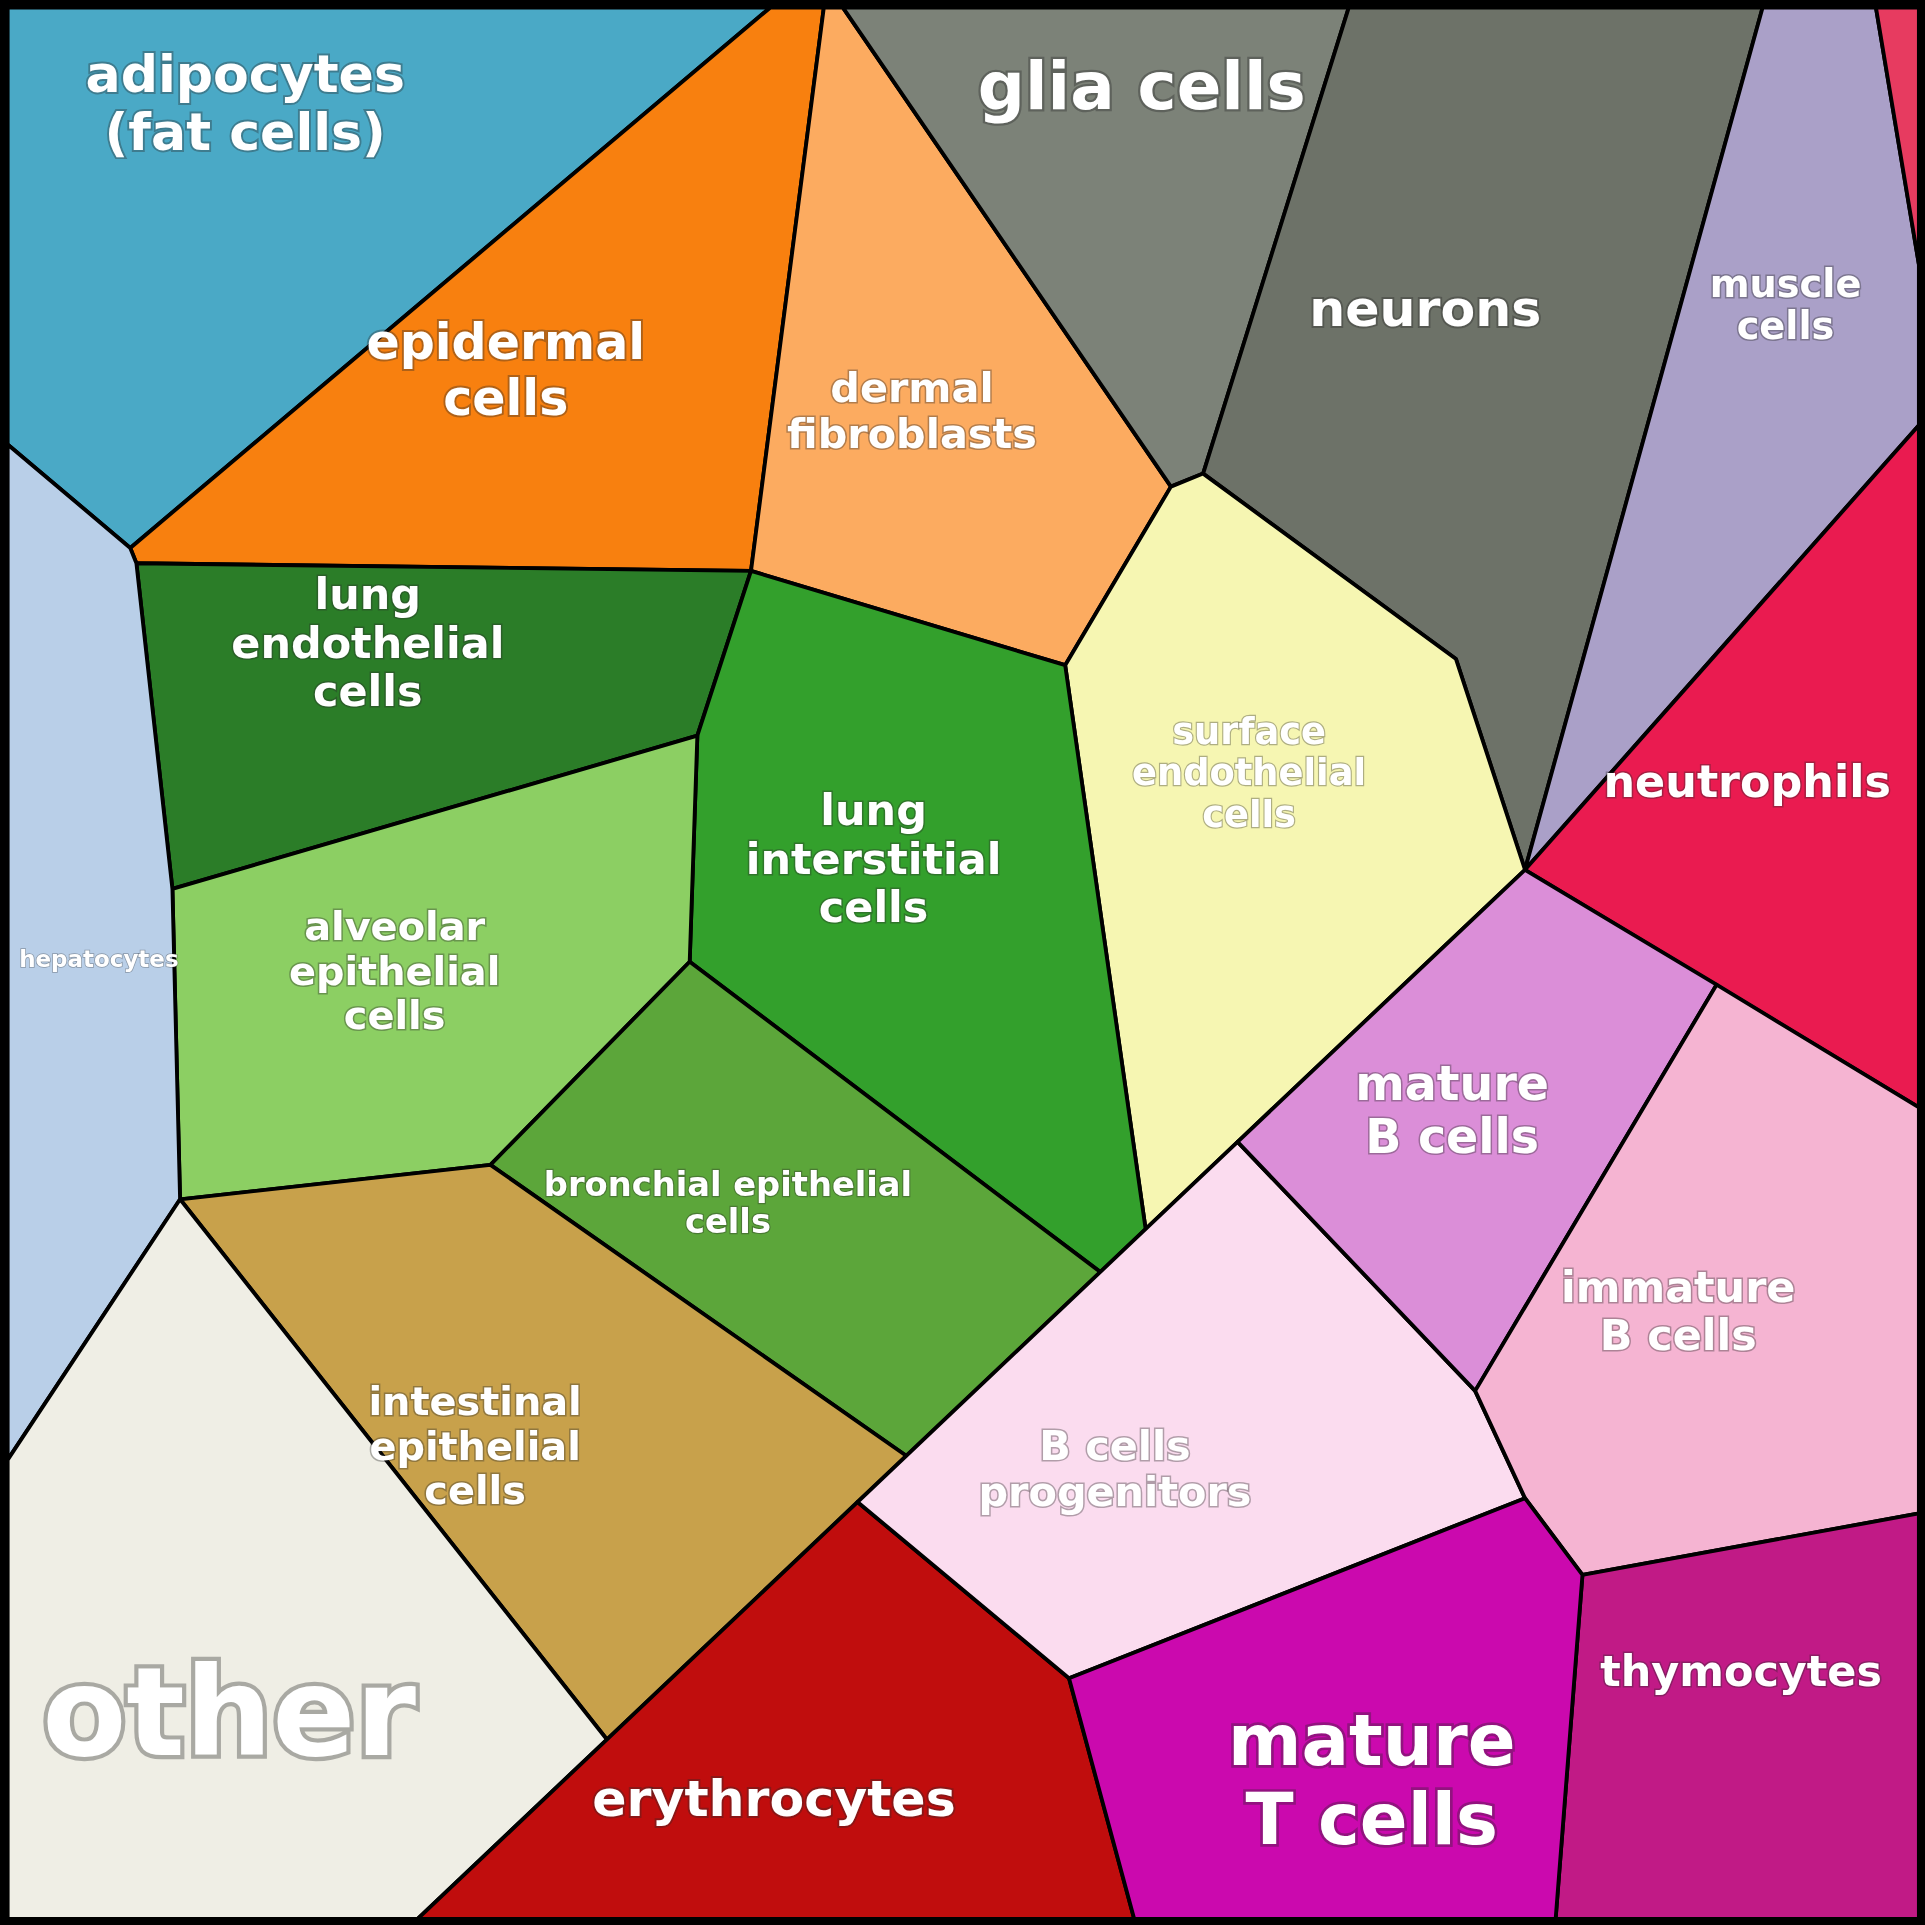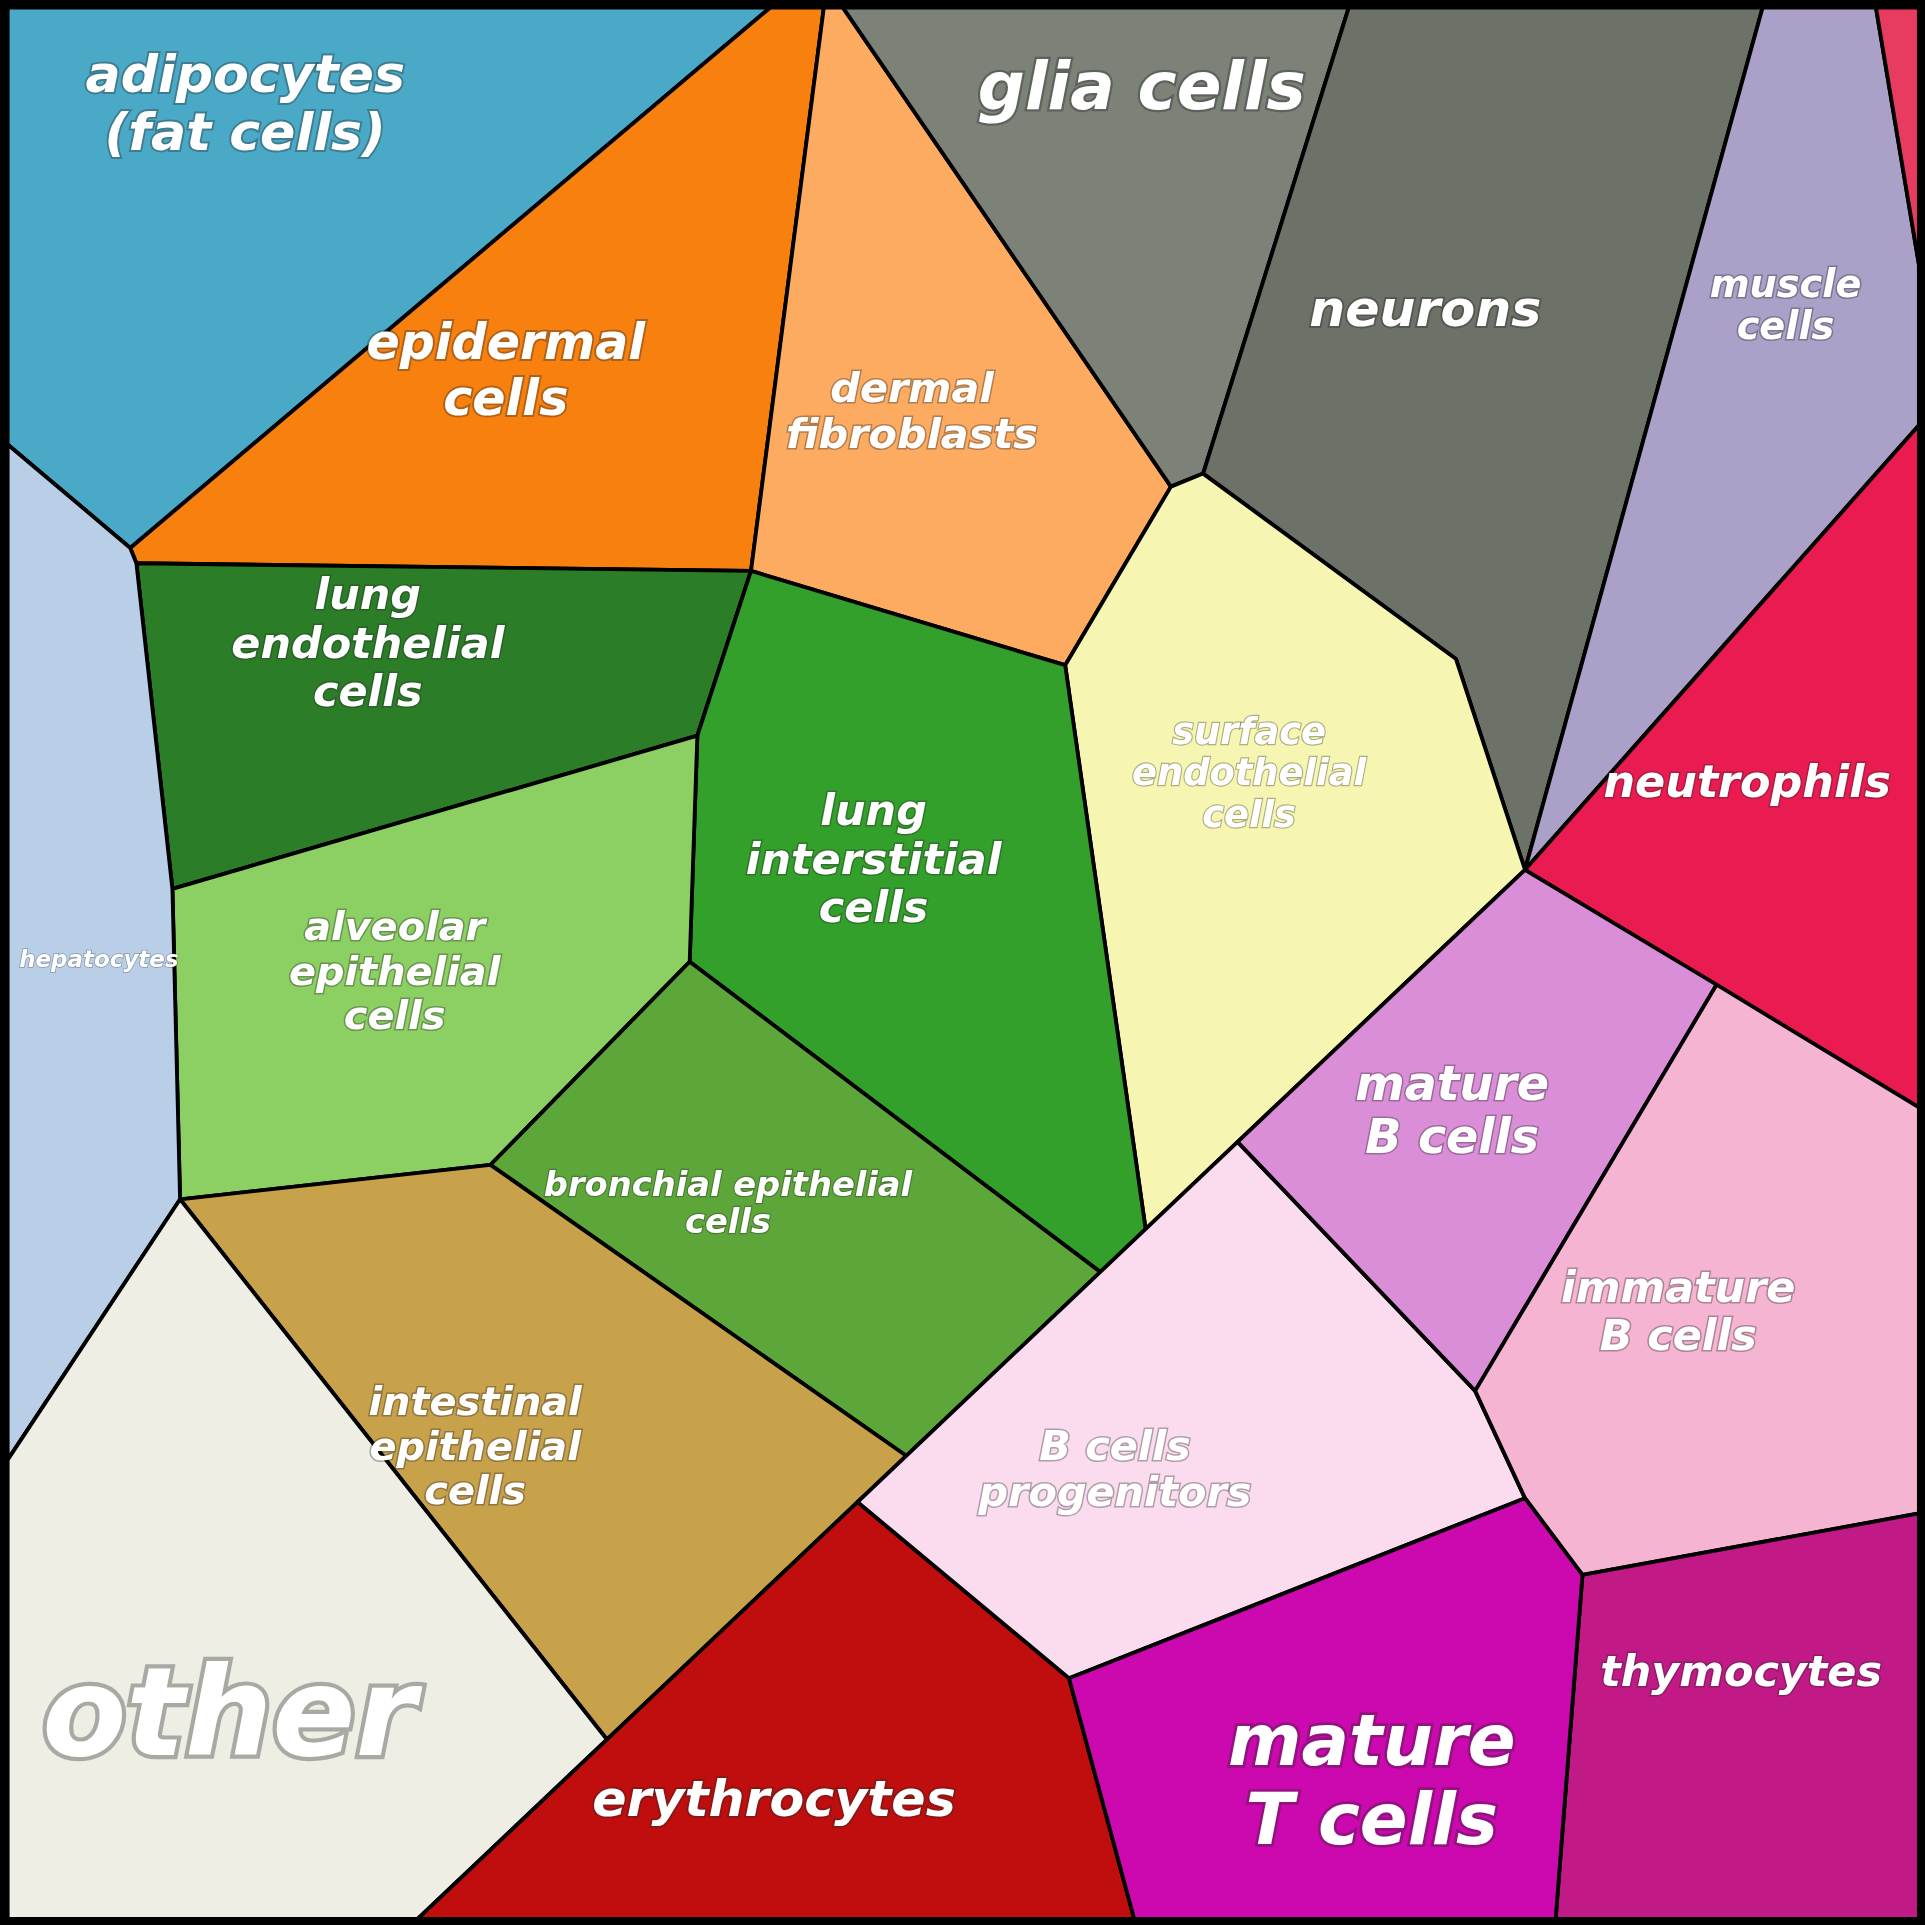--- a/index.html
+++ b/index.html
@@ -8,21 +8,20 @@
     background: #000;
     width: 100%;
     height: 100%;
   }
   .stage {
     width: 100vw;
     height: 100vh;
     max-width: 1926px;
     max-height: 1926px;
     display: block;
-    font-style: italic;
   }
   svg {
     display: block;
     width: 100%;
     height: 100%;
     background: #000;
   }
   polygon {
     stroke: #000;
     stroke-width: 5;

